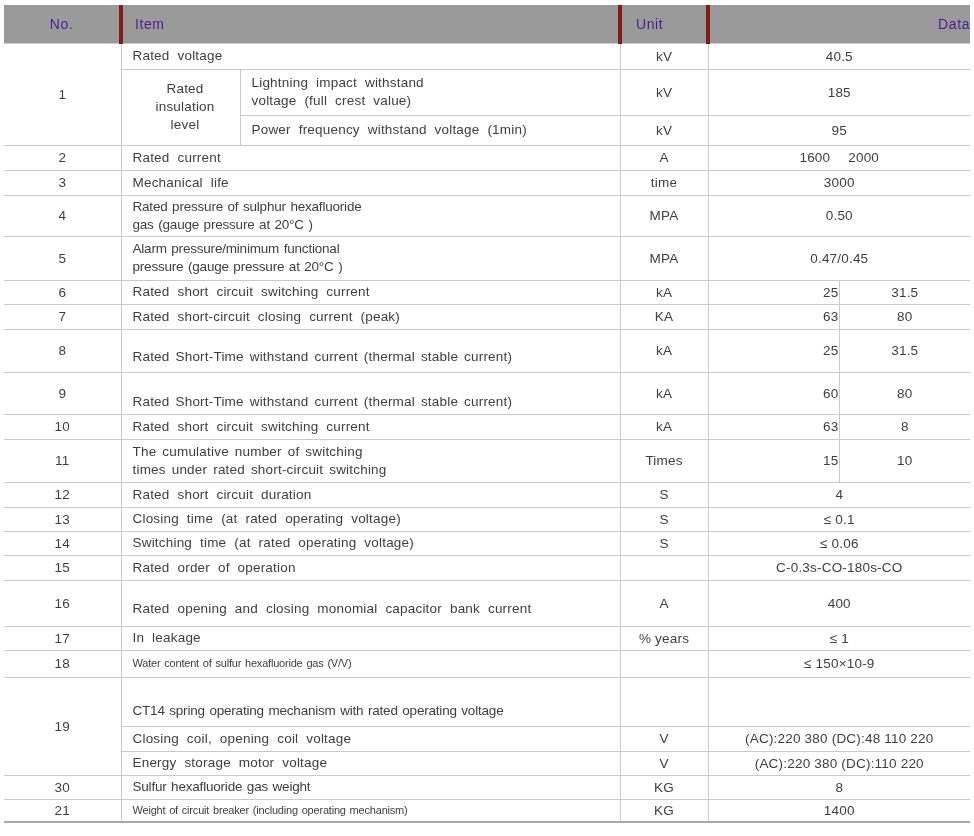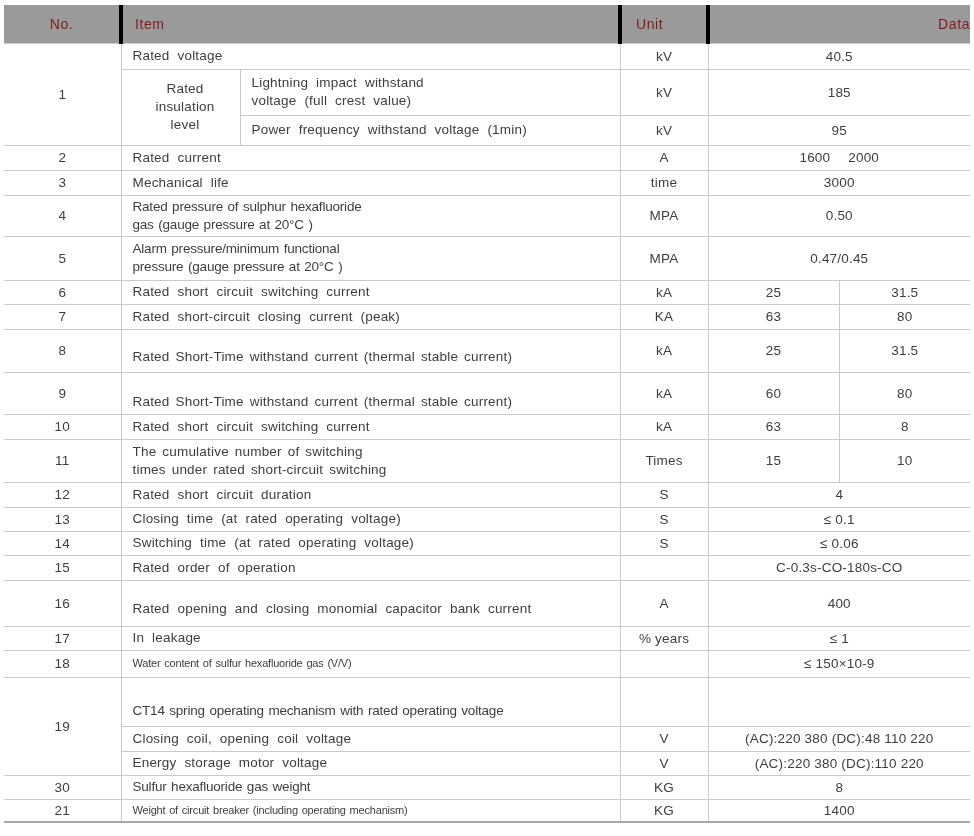--- a/index.html
+++ b/index.html
@@ -20,28 +20,28 @@
     border: 1px solid #c9c9c9;
     vertical-align: middle;
     color: #3e3e3e;
     font-size: 13.5px;
     letter-spacing: 0.2px;
     overflow: hidden;
     padding: 0;
   }
   th {
     background: #9a9a9a;
-    color: #7f1d1d;
+    color: #4c1d95;
     font-weight: normal;
     font-size: 14px;
     letter-spacing: 0.6px;
     border: none;
     padding: 0;
   }
-  th.gap { border-left: 4px solid #000000; }
+  th.gap { border-left: 4px solid #7f1d1d; }
   th.h-no { text-align: center; }
   th.h-item { text-align: left; padding-left: 12px; }
   th.h-unit { text-align: left; padding-left: 14px; }
   th.h-data { text-align: right; }
 
   td.no { text-align: center; border-left: none; }
   td.item {
     text-align: left;
     padding-left: 11px; padding-right: 4px;
     white-space: pre-line;
@@ -49,21 +49,21 @@
     word-spacing: 4px;
   }
   td.grp {
     text-align: center;
     padding-left: 9px;
     white-space: pre-line;
     line-height: 1.35;
   }
   td.unit { text-align: center; }
   td.dataF { text-align: center; border-right: none; }
-  td.dataL { text-align: center; }
+  td.dataL { text-align: right; }
   td.dataR { text-align: center; border-right: none; }
 
   
   td.vb { vertical-align: bottom; padding-bottom: 6px; }
   td.ind { }
   td.cond { word-spacing: 1px; letter-spacing: -0.2px; }
   td.small { font-size: 11px; word-spacing: 1px; letter-spacing: -0.2px; }
   td.ws { word-spacing: 14px; }
   tr.last td { border-bottom: 2px solid #a8a8a8; }
 </style>

